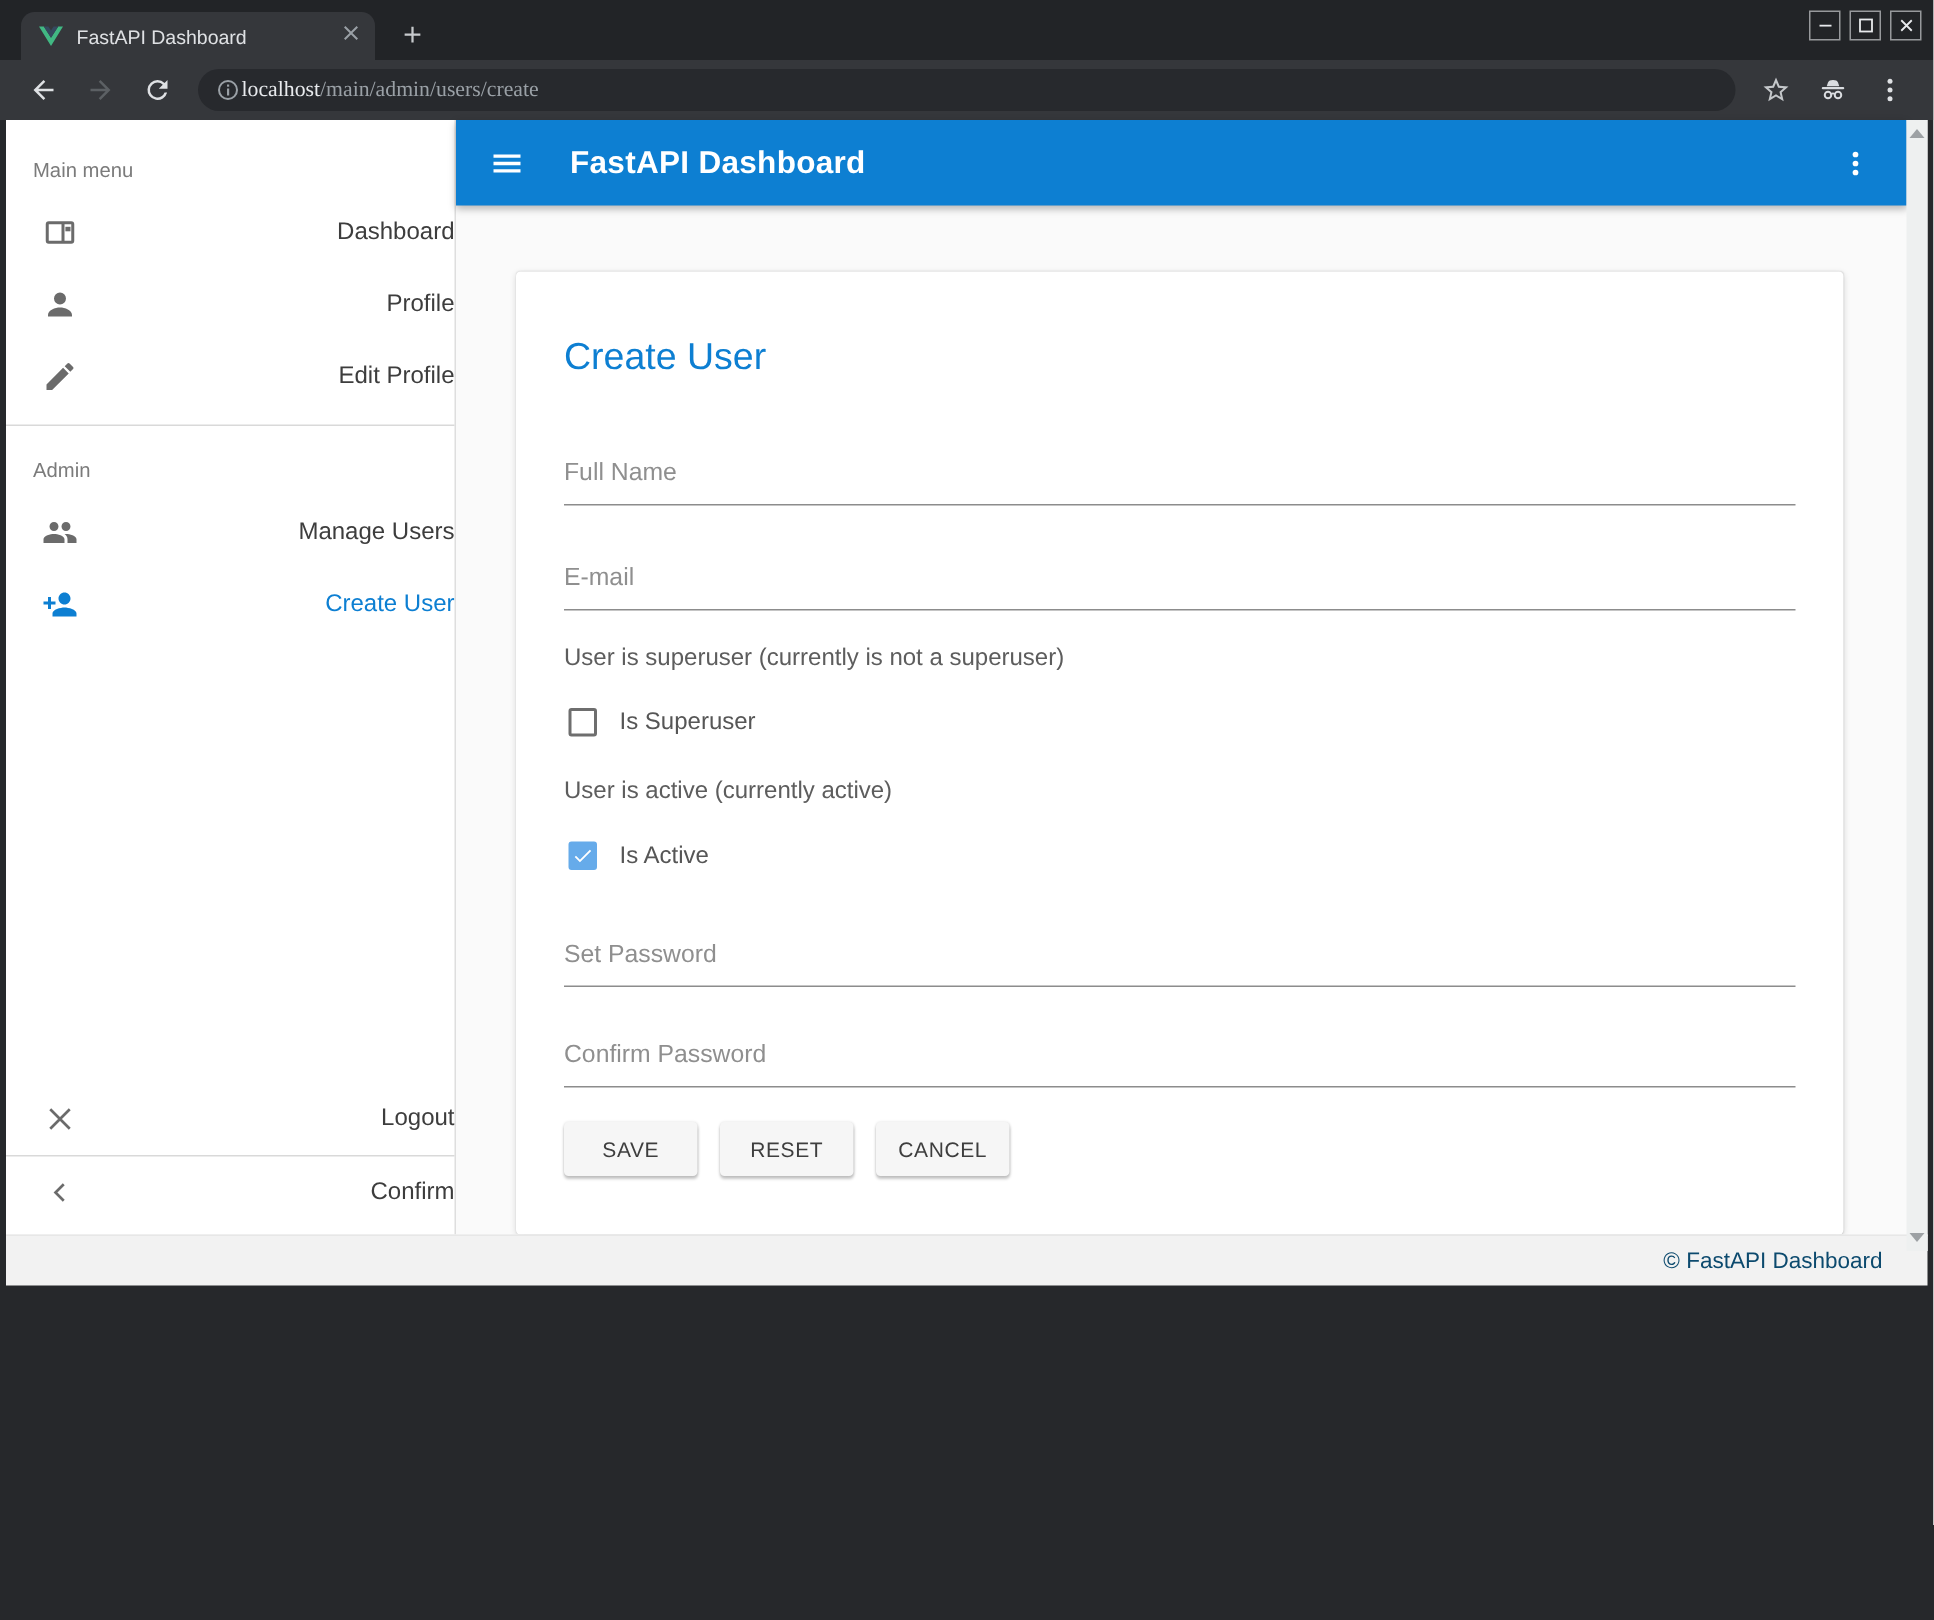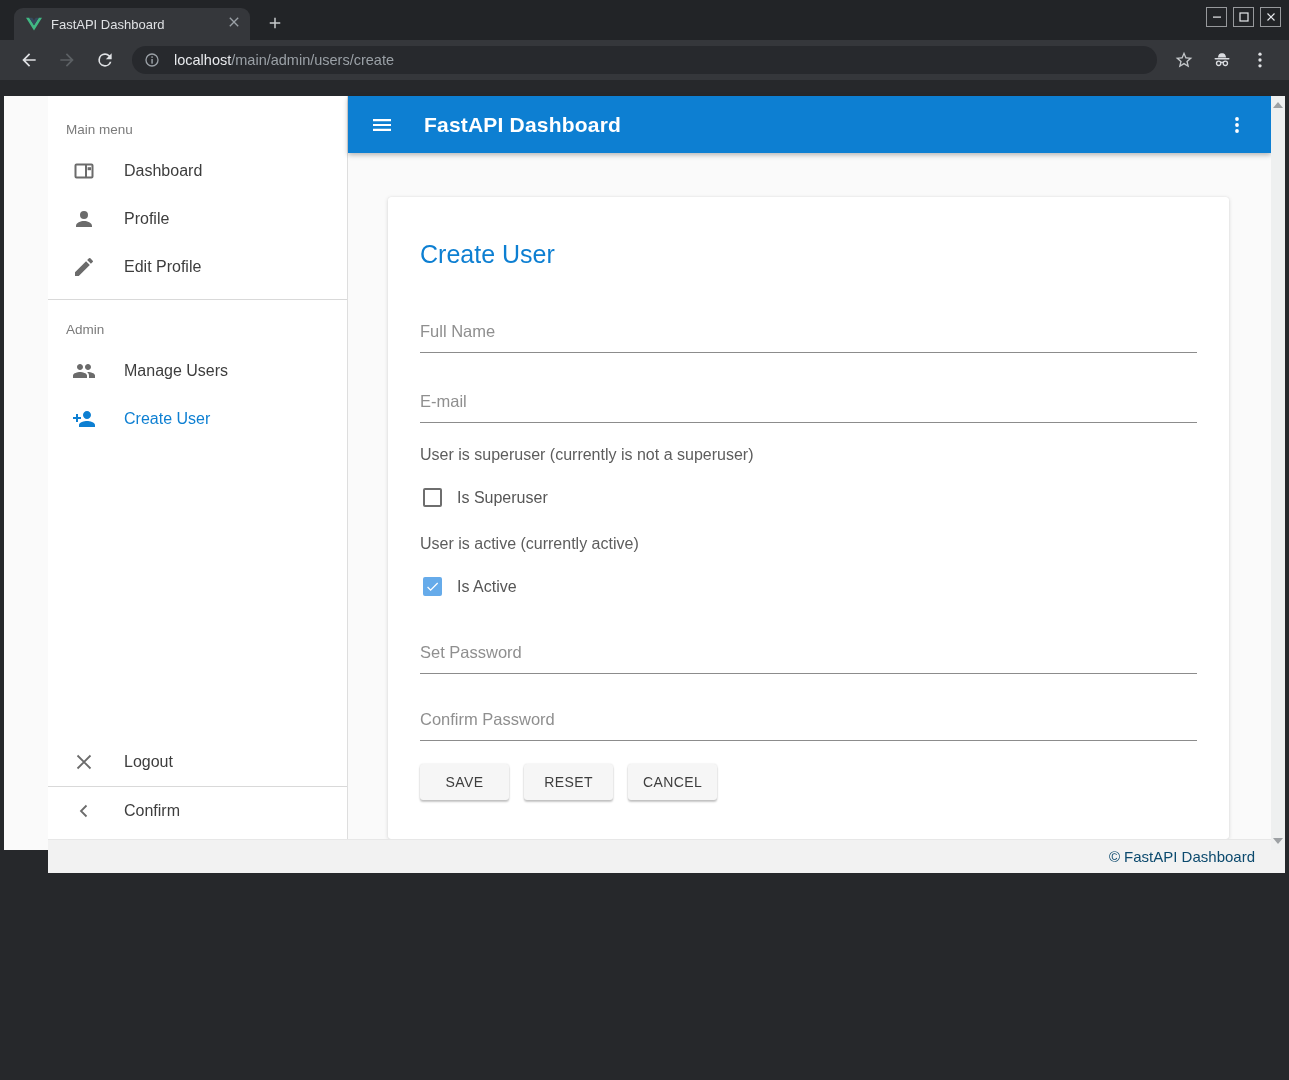--- a/index.html
+++ b/index.html
@@ -16,32 +16,32 @@
   .icon18 { width:18px; height:18px; display:block; }
   .icon20 { width:20px; height:20px; display:block; }
   .icon24 { width:24px; height:24px; display:block; }
   .tab-close svg { width:16px; height:16px; }
   .newtab { margin:0 0 8px 16px; }
   .win-controls { position:absolute; top:7px; right:8px; display:flex; gap:6px; }
   .win-btn { width:21px; height:20px; border:1px solid #97999c; display:flex; align-items:center; justify-content:center; background:transparent; padding:0; }
   .toolbar { height:40px; background:#35373b; display:flex; align-items:center; padding:0 10px; }
   .nav-btn { background:none; border:0; padding:0 9px; display:flex; align-items:center; }
   .urlbar { flex:1; height:28px; background:#27292d; border-radius:14px; display:flex; align-items:center;
-            padding:0 12px; margin:0 8px; gap:14px; }
+            padding:0 12px; margin:0 8px; gap:1px;font-family:Liberation Serif, serif; }
   .url-host { color:#e8eaed; font-size:14.5px; }
   .url-path { color:#9aa0a6; font-size:14.5px; }
 
   
-  .viewport { margin:16px 4px; height:754px; background:#fafafa; display:flex; flex-direction:column; position:relative;padding-left:44px; }
+  .viewport { margin:0 4px; height:754px; background:#fafafa; display:flex; flex-direction:column; position:relative; }
   .app-body { height:960px; display:flex; }
 
   
   .sidebar { width:300px; background:#ffffff; border-right:1px solid #dedede; display:flex; flex-direction:column; }
   .section-label { padding:26px 0 10px 18px; font-size:13.5px; color:#7b7b7b; }
-  .side-item { height:48px; display:flex; align-items:center; padding-left:24px; gap:28px; cursor:pointer; }
+  .side-item { height:48px; display:flex; align-items:center; padding-left:24px; gap:28px; cursor:pointer;justify-content:space-between; }
   .side-item .icn { width:24px; height:24px; }
   .side-item .icn svg { fill:#6b6b6b; }
   .side-label { font-size:16px; color:#3d3d3d; }
   .side-item.active .side-label { color:var(--primary); }
   .side-item.active .icn svg { fill:var(--primary); }
   .divider { height:1px; background:#d9d9d9; margin:8px 0; }
   .side-bottom { margin-top:auto; padding-bottom:4px; }
 
   
   .main { flex:1; display:flex; flex-direction:column; margin-right:14px; background:#fafafa; }

